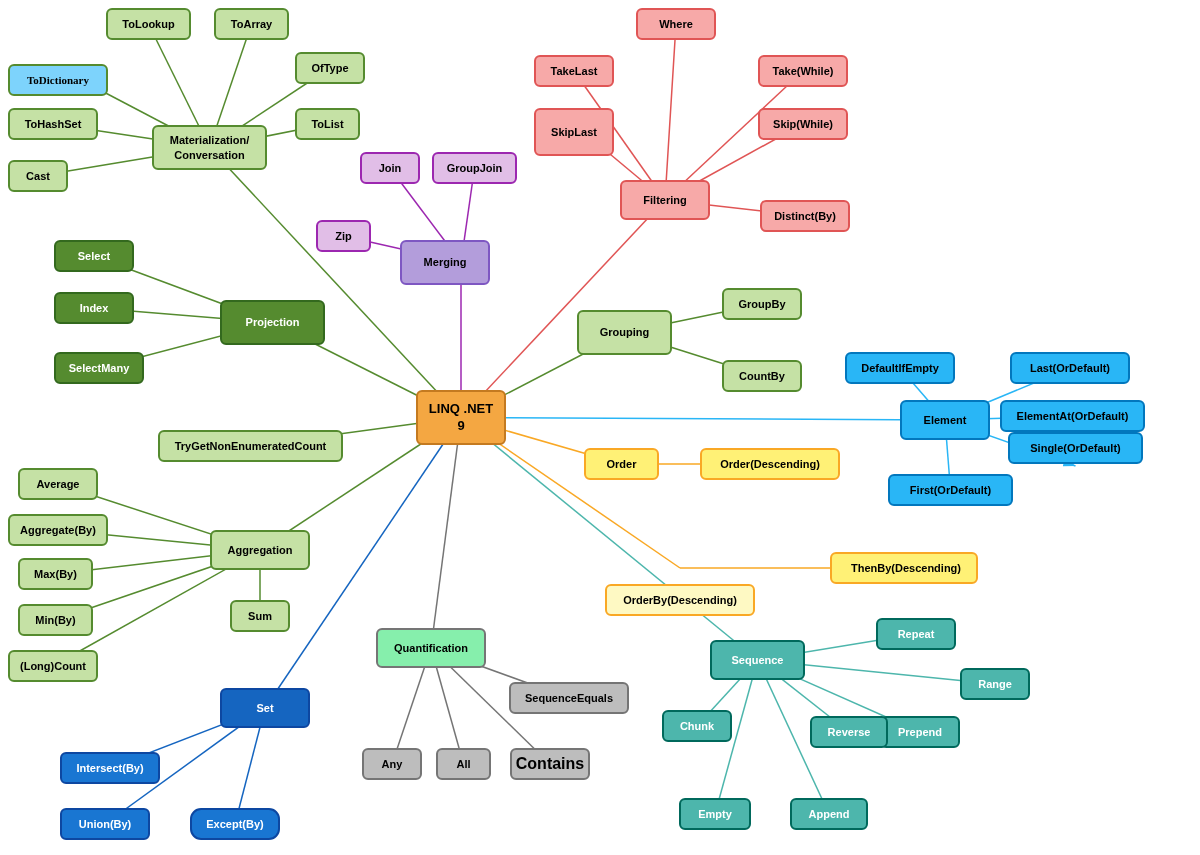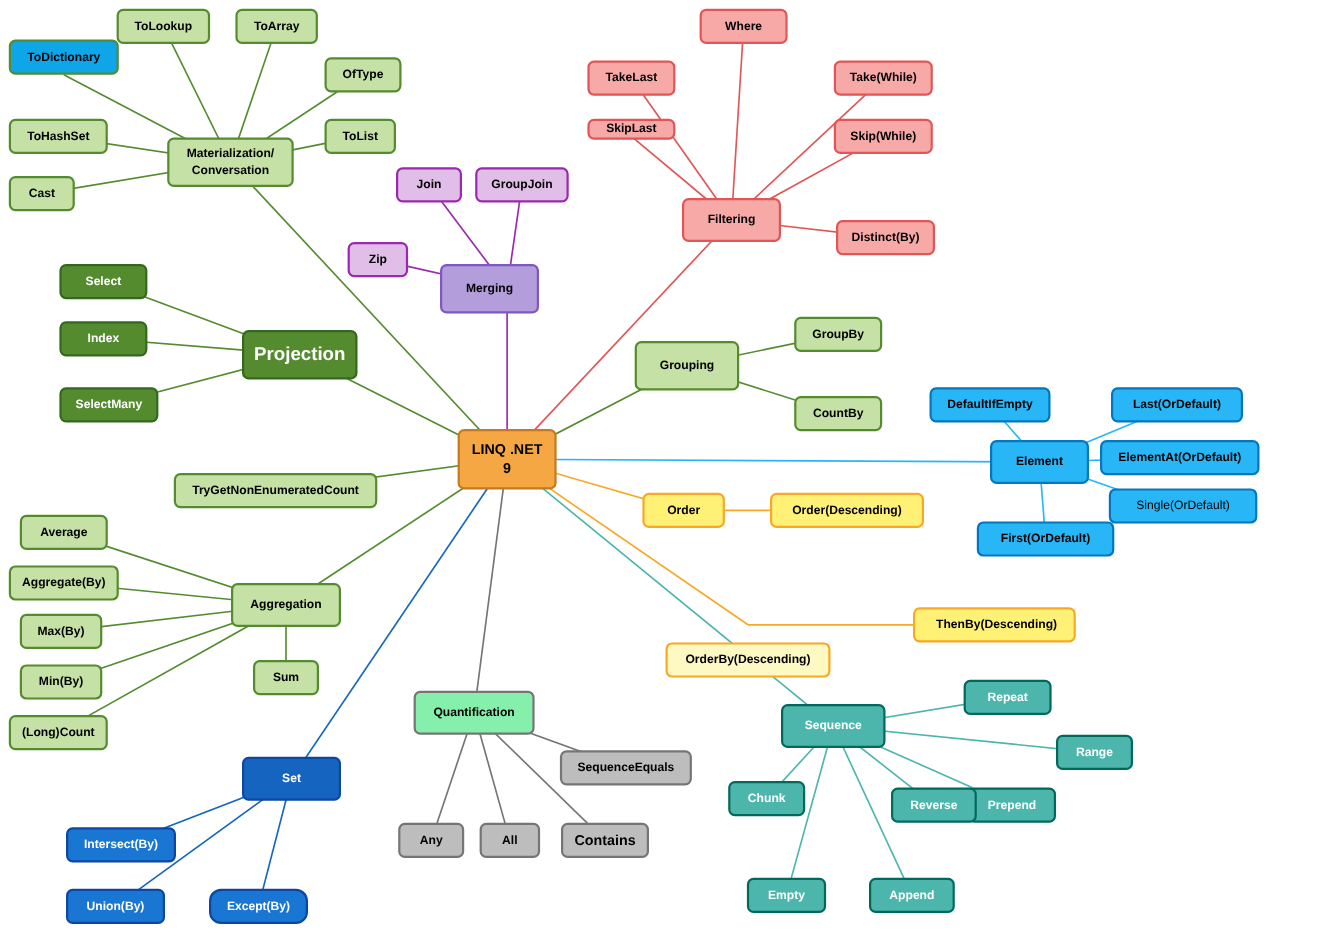--- a/index.html
+++ b/index.html
@@ -105,66 +105,66 @@
       <line x1="757.5" y1="660" x2="849" y2="732" stroke="#4db6ac" stroke-width="1.5" marker-end="url(#arrowhead-teal)"></line>
       <line x1="757.5" y1="660" x2="829" y2="814" stroke="#4db6ac" stroke-width="1.5" marker-end="url(#arrowhead-teal)"></line>
       <line x1="757.5" y1="660" x2="715" y2="814" stroke="#4db6ac" stroke-width="1.5" marker-end="url(#arrowhead-teal)"></line>
       <line x1="757.5" y1="660" x2="697" y2="726" stroke="#4db6ac" stroke-width="1.5" marker-end="url(#arrowhead-teal)"></line>
     </svg>
 <div class="node" style="left: 416px; top: 390px; width: 90px; height: 55px; background: rgb(244, 167, 66); border-color: rgb(196, 122, 32); color: rgb(0, 0, 0); font-size: 13px; font-weight: 600;">LINQ
 .NET 9</div>
     <div class="node" style="left: 636px; top: 8px; width: 80px; height: 32px; background: rgb(247, 169, 168); border-color: rgb(224, 85, 85); color: rgb(0, 0, 0); font-size: 11px; font-weight: 600;">Where</div>
     <div class="node" style="left: 620px; top: 180px; width: 90px; height: 40px; background: rgb(247, 169, 168); border-color: rgb(224, 85, 85); color: rgb(0, 0, 0); font-size: 11px; font-weight: 600;">Filtering</div>
     <div class="node" style="left: 534px; top: 55px; width: 80px; height: 32px; background: rgb(247, 169, 168); border-color: rgb(224, 85, 85); color: rgb(0, 0, 0); font-size: 11px; font-weight: 600;">TakeLast</div>
-    <div class="node" style="left: 534px; top: 108px; width: 80px; height: 19px; background: rgb(247, 169, 168); border-color: rgb(224, 85, 85); color: rgb(0, 0, 0); font-size: 11px; font-weight: 600;">SkipLast</div>
+    <div class="node" style="left: 534px; top: 108px; width: 80px; height: 48px; background: rgb(247, 169, 168); border-color: rgb(224, 85, 85); color: rgb(0, 0, 0); font-size: 11px; font-weight: 600;">SkipLast</div>
     <div class="node" style="left: 758px; top: 55px; width: 90px; height: 32px; background: rgb(247, 169, 168); border-color: rgb(224, 85, 85); color: rgb(0, 0, 0); font-size: 11px; font-weight: 600;">Take(While)</div>
     <div class="node" style="left: 758px; top: 108px; width: 90px; height: 32px; background: rgb(247, 169, 168); border-color: rgb(224, 85, 85); color: rgb(0, 0, 0); font-size: 11px; font-weight: 600;">Skip(While)</div>
     <div class="node" style="left: 760px; top: 200px; width: 90px; height: 32px; background: rgb(247, 169, 168); border-color: rgb(224, 85, 85); color: rgb(0, 0, 0); font-size: 11px; font-weight: 600;">Distinct(By)</div>
     <div class="node" style="left: 400px; top: 240px; width: 90px; height: 45px; background: rgb(179, 157, 219); border-color: rgb(126, 87, 194); color: rgb(0, 0, 0); font-size: 11px; font-weight: 600;">Merging</div>
     <div class="node" style="left: 360px; top: 152px; width: 60px; height: 32px; background: rgb(225, 190, 231); border-color: rgb(156, 39, 176); color: rgb(0, 0, 0); font-size: 11px; font-weight: 600;">Join</div>
     <div class="node" style="left: 432px; top: 152px; width: 85px; height: 32px; background: rgb(225, 190, 231); border-color: rgb(156, 39, 176); color: rgb(0, 0, 0); font-size: 11px; font-weight: 600;">GroupJoin</div>
     <div class="node" style="left: 316px; top: 220px; width: 55px; height: 32px; background: rgb(225, 190, 231); border-color: rgb(156, 39, 176); color: rgb(0, 0, 0); font-size: 11px; font-weight: 600;">Zip</div>
-    <div class="node" style="left: 220px; top: 300px; width: 105px; height: 45px; background: rgb(85, 139, 47); border-color: rgb(51, 105, 30); color: rgb(255, 255, 255); font-size: 17px; font-weight: 600;">Projection</div>
+    <div class="node" style="left: 220px; top: 300px; width: 105px; height: 45px; background: rgb(85, 139, 47); border-color: rgb(51, 105, 30); color: rgb(255, 255, 255); font-size: 11px; font-weight: 600;">Projection</div>
     <div class="node" style="left: 54px; top: 240px; width: 80px; height: 32px; background: rgb(85, 139, 47); border-color: rgb(51, 105, 30); color: rgb(255, 255, 255); font-size: 11px; font-weight: 600;">Select</div>
     <div class="node" style="left: 54px; top: 292px; width: 80px; height: 32px; background: rgb(85, 139, 47); border-color: rgb(51, 105, 30); color: rgb(255, 255, 255); font-size: 11px; font-weight: 600;">Index</div>
     <div class="node" style="left: 54px; top: 352px; width: 90px; height: 32px; background: rgb(85, 139, 47); border-color: rgb(51, 105, 30); color: rgb(255, 255, 255); font-size: 11px; font-weight: 600;">SelectMany</div>
     <div class="node" style="left: 152px; top: 125px; width: 115px; height: 45px; background: rgb(197, 225, 165); border-color: rgb(85, 139, 47); color: rgb(0, 0, 0); font-size: 11px; font-weight: 600;">Materialization/
 Conversation</div>
     <div class="node" style="left: 106px; top: 8px; width: 85px; height: 32px; background: rgb(197, 225, 165); border-color: rgb(85, 139, 47); color: rgb(0, 0, 0); font-size: 11px; font-weight: 600;">ToLookup</div>
     <div class="node" style="left: 214px; top: 8px; width: 75px; height: 32px; background: rgb(197, 225, 165); border-color: rgb(85, 139, 47); color: rgb(0, 0, 0); font-size: 11px; font-weight: 600;">ToArray</div>
     <div class="node" style="left: 295px; top: 52px; width: 70px; height: 32px; background: rgb(197, 225, 165); border-color: rgb(85, 139, 47); color: rgb(0, 0, 0); font-size: 11px; font-weight: 600;">OfType</div>
     <div class="node" style="left: 295px; top: 108px; width: 65px; height: 32px; background: rgb(197, 225, 165); border-color: rgb(85, 139, 47); color: rgb(0, 0, 0); font-size: 11px; font-weight: 600;">ToList</div>
-    <div class="node" style="left: 8px; top: 36px; width: 100px; height: 32px; background: #0ea5e9; border-color: rgb(85, 139, 47); color: rgb(0, 0, 0); font-size: 11px; font-weight: 600;">ToDictionary</div>
+    <div class="node" style="left: 8px; top: 64px; width: 100px; height: 32px; background: #7dd3fc; border-color: rgb(85, 139, 47); color: rgb(0, 0, 0); font-size: 11px; font-weight: 600; font-family: Liberation Serif, serif;">ToDictionary</div>
     <div class="node" style="left: 8px; top: 108px; width: 90px; height: 32px; background: rgb(197, 225, 165); border-color: rgb(85, 139, 47); color: rgb(0, 0, 0); font-size: 11px; font-weight: 600;">ToHashSet</div>
     <div class="node" style="left: 8px; top: 160px; width: 60px; height: 32px; background: rgb(197, 225, 165); border-color: rgb(85, 139, 47); color: rgb(0, 0, 0); font-size: 11px; font-weight: 600;">Cast</div>
     <div class="node" style="left: 577px; top: 310px; width: 95px; height: 45px; background: rgb(197, 225, 165); border-color: rgb(85, 139, 47); color: rgb(0, 0, 0); font-size: 11px; font-weight: 600;">Grouping</div>
     <div class="node" style="left: 722px; top: 288px; width: 80px; height: 32px; background: rgb(197, 225, 165); border-color: rgb(85, 139, 47); color: rgb(0, 0, 0); font-size: 11px; font-weight: 600;">GroupBy</div>
     <div class="node" style="left: 722px; top: 360px; width: 80px; height: 32px; background: rgb(197, 225, 165); border-color: rgb(85, 139, 47); color: rgb(0, 0, 0); font-size: 11px; font-weight: 600;">CountBy</div>
     <div class="node" style="left: 210px; top: 530px; width: 100px; height: 40px; background: rgb(197, 225, 165); border-color: rgb(85, 139, 47); color: rgb(0, 0, 0); font-size: 11px; font-weight: 600;">Aggregation</div>
     <div class="node" style="left: 18px; top: 468px; width: 80px; height: 32px; background: rgb(197, 225, 165); border-color: rgb(85, 139, 47); color: rgb(0, 0, 0); font-size: 11px; font-weight: 600;">Average</div>
     <div class="node" style="left: 8px; top: 514px; width: 100px; height: 32px; background: rgb(197, 225, 165); border-color: rgb(85, 139, 47); color: rgb(0, 0, 0); font-size: 11px; font-weight: 600;">Aggregate(By)</div>
     <div class="node" style="left: 18px; top: 558px; width: 75px; height: 32px; background: rgb(197, 225, 165); border-color: rgb(85, 139, 47); color: rgb(0, 0, 0); font-size: 11px; font-weight: 600;">Max(By)</div>
     <div class="node" style="left: 18px; top: 604px; width: 75px; height: 32px; background: rgb(197, 225, 165); border-color: rgb(85, 139, 47); color: rgb(0, 0, 0); font-size: 11px; font-weight: 600;">Min(By)</div>
     <div class="node" style="left: 8px; top: 650px; width: 90px; height: 32px; background: rgb(197, 225, 165); border-color: rgb(85, 139, 47); color: rgb(0, 0, 0); font-size: 11px; font-weight: 600;">(Long)Count</div>
     <div class="node" style="left: 230px; top: 600px; width: 60px; height: 32px; background: rgb(197, 225, 165); border-color: rgb(85, 139, 47); color: rgb(0, 0, 0); font-size: 11px; font-weight: 600;">Sum</div>
     <div class="node" style="left: 158px; top: 430px; width: 185px; height: 32px; background: rgb(197, 225, 165); border-color: rgb(85, 139, 47); color: rgb(0, 0, 0); font-size: 11px; font-weight: 600;">TryGetNonEnumeratedCount</div>
     <div class="node" style="left: 900px; top: 400px; width: 90px; height: 40px; background: rgb(41, 182, 246); border-color: rgb(2, 119, 189); color: rgb(0, 0, 0); font-size: 11px; font-weight: 600;">Element</div>
     <div class="node" style="left: 845px; top: 352px; width: 110px; height: 32px; background: rgb(41, 182, 246); border-color: rgb(2, 119, 189); color: rgb(0, 0, 0); font-size: 11px; font-weight: 700;">DefaultIfEmpty</div>
     <div class="node" style="left: 1010px; top: 352px; width: 120px; height: 32px; background: rgb(41, 182, 246); border-color: rgb(2, 119, 189); color: rgb(0, 0, 0); font-size: 11px; font-weight: 600;">Last(OrDefault)</div>
     <div class="node" style="left: 1000px; top: 400px; width: 145px; height: 32px; background: rgb(41, 182, 246); border-color: rgb(2, 119, 189); color: rgb(0, 0, 0); font-size: 11px; font-weight: 600;">ElementAt(OrDefault)</div>
-    <div class="node" style="left: 1008px; top: 444px; width: 135px; height: 32px; background: rgb(41, 182, 246); border-color: rgb(2, 119, 189); color: rgb(0, 0, 0); font-size: 11px; font-weight: 400;">Single(OrDefault)</div>
+    <div class="node" style="left: 1008px; top: 432px; width: 135px; height: 32px; background: rgb(41, 182, 246); border-color: rgb(2, 119, 189); color: rgb(0, 0, 0); font-size: 11px; font-weight: 700;">Single(OrDefault)</div>
     <div class="node" style="left: 888px; top: 474px; width: 125px; height: 32px; background: rgb(41, 182, 246); border-color: rgb(2, 119, 189); color: rgb(0, 0, 0); font-size: 11px; font-weight: 600;">First(OrDefault)</div>
     <div class="node" style="left: 220px; top: 688px; width: 90px; height: 40px; background: rgb(21, 101, 192); border-color: rgb(13, 71, 161); color: rgb(255, 255, 255); font-size: 11px; font-weight: 600;">Set</div>
     <div class="node" style="left: 60px; top: 752px; width: 100px; height: 32px; background: rgb(25, 118, 210); border-color: rgb(13, 71, 161); color: rgb(255, 255, 255); font-size: 11px; font-weight: 600;">Intersect(By)</div>
     <div class="node" style="left: 60px; top: 808px; width: 90px; height: 32px; background: rgb(25, 118, 210); border-color: rgb(13, 71, 161); color: rgb(255, 255, 255); font-size: 11px; font-weight: 600;">Union(By)</div>
     <div class="node" style="left: 190px; top: 808px; width: 90px; height: 32px; background: rgb(25, 118, 210); border-color: rgb(13, 71, 161); color: rgb(255, 255, 255); font-size: 11px; font-weight: 600; border-radius: 11px;">Except(By)</div>
     <div class="node" style="left: 376px; top: 628px; width: 110px; height: 40px; background: #86efac; border-color: rgb(117, 117, 117); color: rgb(0, 0, 0); font-size: 11px; font-weight: 600;">Quantification</div>
     <div class="node" style="left: 362px; top: 748px; width: 60px; height: 32px; background: rgb(189, 189, 189); border-color: rgb(117, 117, 117); color: rgb(0, 0, 0); font-size: 11px; font-weight: 600;">Any</div>
     <div class="node" style="left: 436px; top: 748px; width: 55px; height: 32px; background: rgb(189, 189, 189); border-color: rgb(117, 117, 117); color: rgb(0, 0, 0); font-size: 11px; font-weight: 600;">All</div>
-    <div class="node" style="left: 510px; top: 748px; width: 80px; height: 32px; background: rgb(189, 189, 189); border-color: rgb(117, 117, 117); color: rgb(0, 0, 0); font-size: 13px; font-weight: 600;">Contains</div>
+    <div class="node" style="left: 510px; top: 748px; width: 80px; height: 32px; background: rgb(189, 189, 189); border-color: rgb(117, 117, 117); color: rgb(0, 0, 0); font-size: 16px; font-weight: 600;">Contains</div>
     <div class="node" style="left: 509px; top: 682px; width: 120px; height: 32px; background: rgb(189, 189, 189); border-color: rgb(117, 117, 117); color: rgb(0, 0, 0); font-size: 11px; font-weight: 600;">SequenceEquals</div>
     <div class="node" style="left: 584px; top: 448px; width: 75px; height: 32px; background: rgb(255, 241, 118); border-color: rgb(249, 168, 37); color: rgb(0, 0, 0); font-size: 11px; font-weight: 600;">Order</div>
     <div class="node" style="left: 700px; top: 448px; width: 140px; height: 32px; background: rgb(255, 241, 118); border-color: rgb(249, 168, 37); color: rgb(0, 0, 0); font-size: 11px; font-weight: 600;">Order(Descending)</div>
     <div class="node" style="left: 605px; top: 552px; width: 150px; height: 32px; background: #fef9c3; border-color: rgb(249, 168, 37); color: rgb(0, 0, 0); font-size: 11px; font-weight: 600; margin-top: 32px;">OrderBy(Descending)</div>
     <div class="node" style="left: 830px; top: 552px; width: 148px; height: 32px; background: rgb(255, 241, 118); border-color: rgb(249, 168, 37); color: rgb(0, 0, 0); font-size: 11px; font-weight: 600; padding-left: 12px;">ThenBy(Descending)</div>
     <div class="node" style="left: 710px; top: 640px; width: 95px; height: 40px; background: rgb(77, 182, 172); border-color: rgb(0, 105, 92); color: rgb(255, 255, 255); font-size: 11px; font-weight: 600;">Sequence</div>
     <div class="node" style="left: 876px; top: 618px; width: 80px; height: 32px; background: rgb(77, 182, 172); border-color: rgb(0, 105, 92); color: rgb(255, 255, 255); font-size: 11px; font-weight: 600;">Repeat</div>
     <div class="node" style="left: 960px; top: 668px; width: 70px; height: 32px; background: rgb(77, 182, 172); border-color: rgb(0, 105, 92); color: rgb(255, 255, 255); font-size: 11px; font-weight: 600;">Range</div>
     <div class="node" style="left: 880px; top: 716px; width: 80px; height: 32px; background: rgb(77, 182, 172); border-color: rgb(0, 105, 92); color: rgb(255, 255, 255); font-size: 11px; font-weight: 600;">Prepend</div>
     <div class="node" style="left: 810px; top: 716px; width: 78px; height: 32px; background: rgb(77, 182, 172); border-color: rgb(0, 105, 92); color: rgb(255, 255, 255); font-size: 11px; font-weight: 600;">Reverse</div>

